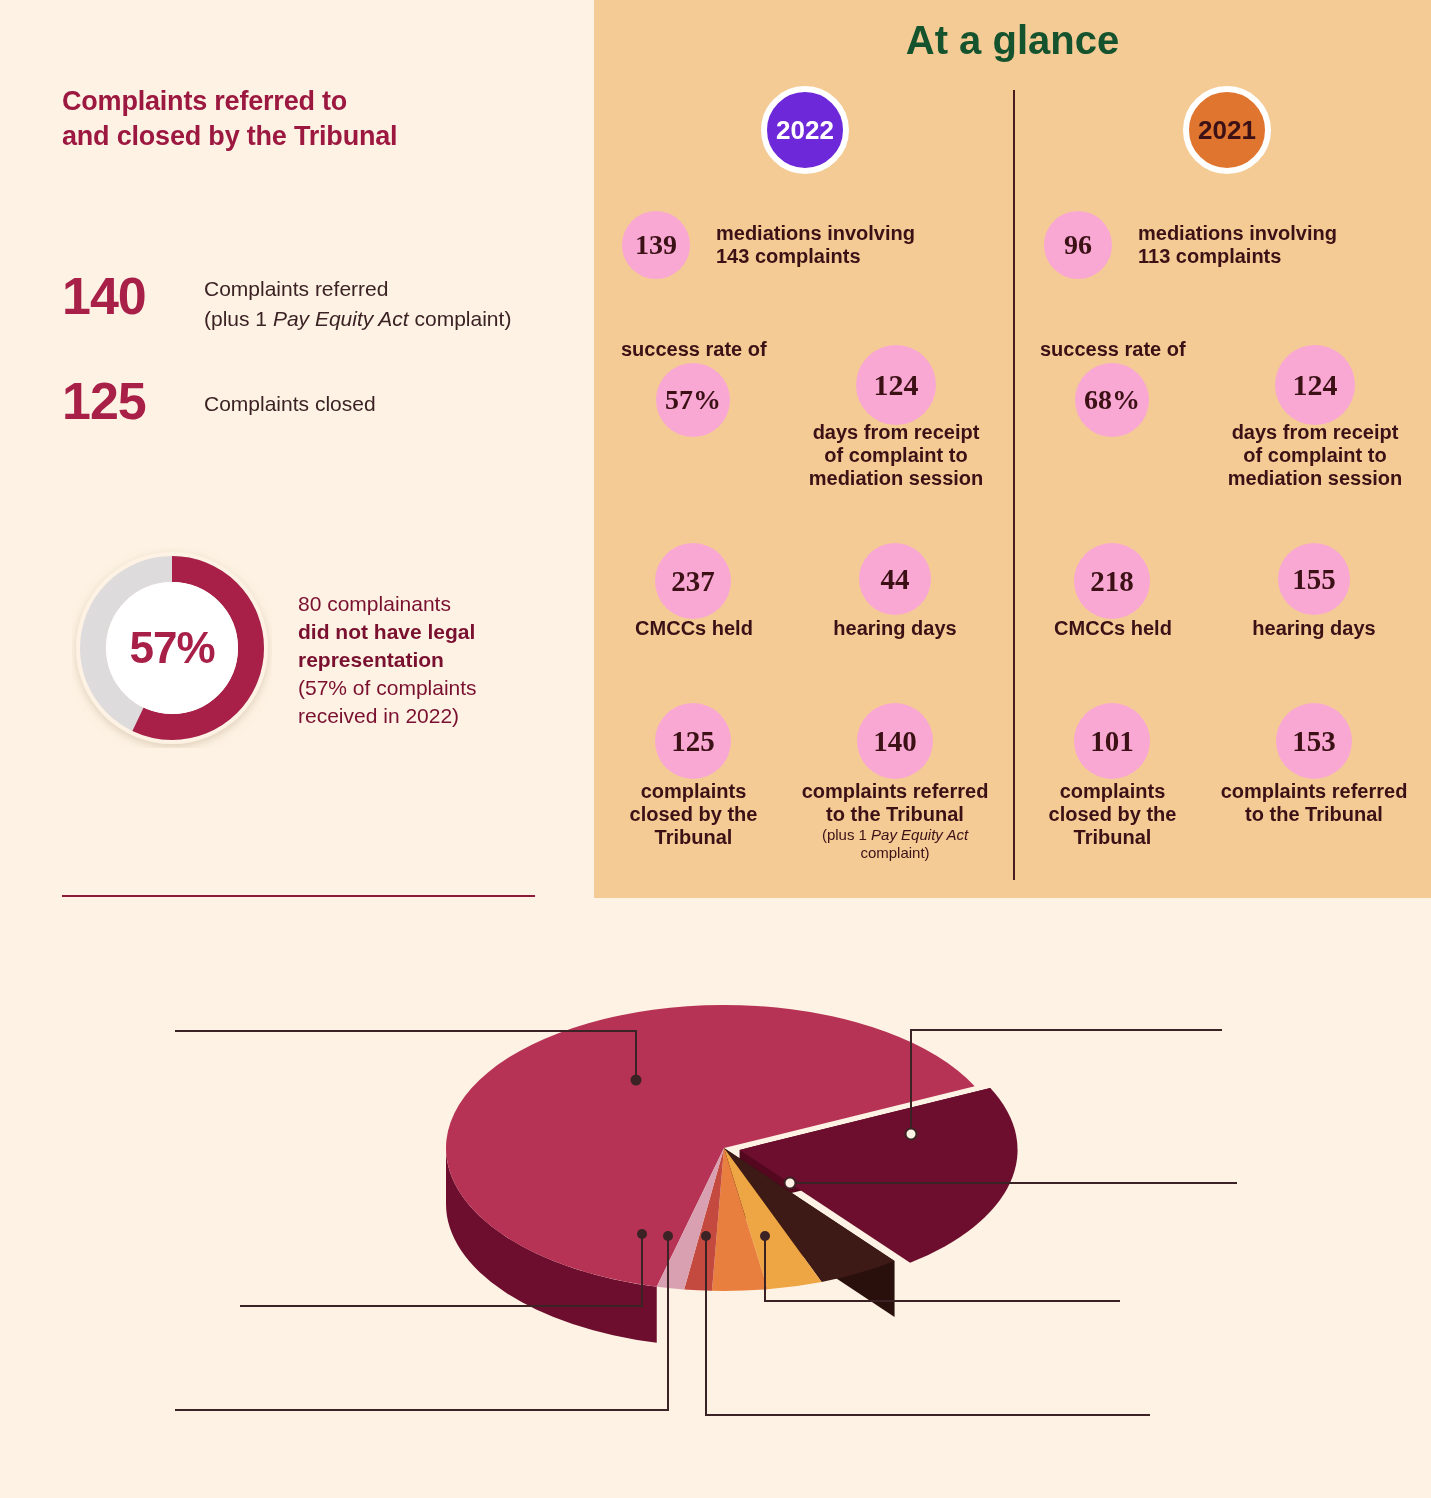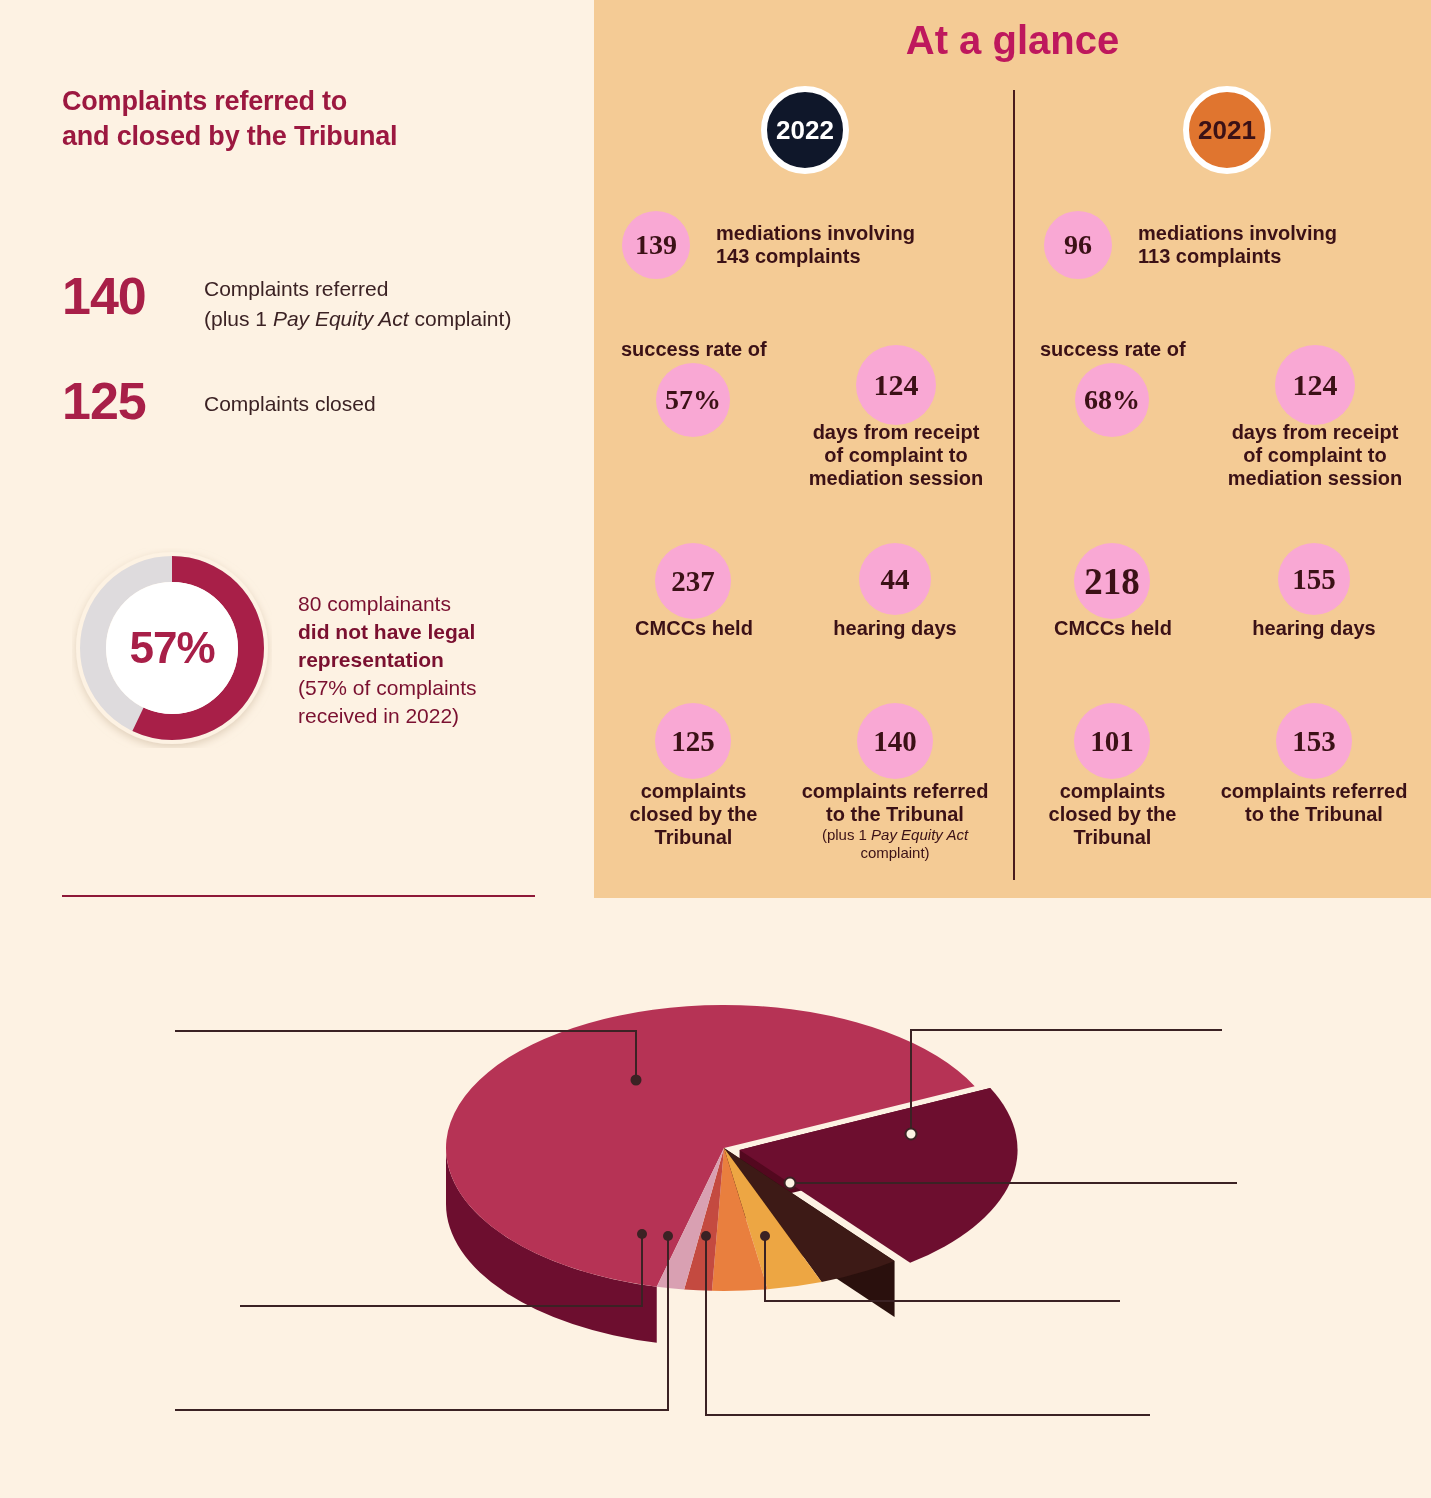--- a/index.html
+++ b/index.html
@@ -52,35 +52,35 @@
     background:#8e1838;
   }
 
   
   #glance {
     position:absolute; left:594px; top:0; width:837px; height:898px;
     background:#f4cb95;
   }
   #glance-title {
     position:absolute; left:0; top:18px; width:837px; text-align:center;
-    font-size:40px; font-weight:bold; color:#be185d;
+    font-size:40px; font-weight:bold; color:#14532d;
   }
   #glance-divider {
     position:absolute; left:419px; top:90px; width:2px; height:790px;
     background:#4a1b1c;
   }
 
   
   .year-bubble {
     position:absolute; width:88px; height:88px; border-radius:50%;
     border:6px solid #ffffff;
     display:flex; align-items:center; justify-content:center;
     font-size:26px; font-weight:bold;
   }
-  #year-2022 { left:167px; top:86px; background:#0f172a; color:#ffffff; }
+  #year-2022 { left:167px; top:86px; background:#6d28d9; color:#ffffff; }
   #year-2021 { left:589px; top:86px; background:#e0752f; color:#3b1116; }
   .circle {
     position:absolute; border-radius:50%;
     background:#f9a8d4; color:#3b1116;
     display:flex; align-items:center; justify-content:center;
     font-weight:bold; line-height:1;font-family:Liberation Serif, serif;
   }
   .clabel {
     position:absolute; color:#3b1116; font-weight:bold;
     line-height:1.16; text-align:center;
@@ -180,21 +180,21 @@
 
   <div class="circle" style="left:450px; top:211px; width:68px; height:68px; font-size:28px;">96</div>
   <div class="clabel left" style="left:544px; top:222px; width:270px; font-size:20px;">mediations involving<br>113 complaints</div>
 
   <div class="clabel left" style="left:446px; top:338px; width:200px; font-size:20px;">success rate of</div>
   <div class="circle" style="left:481px; top:363px; width:74px; height:74px; font-size:28px;">68%</div>
 
   <div class="circle" style="left:681px; top:345px; width:80px; height:80px; font-size:30px;">124</div>
   <div class="clabel" style="left:625px; top:421px; width:192px; font-size:20px;">days from receipt<br>of complaint to<br>mediation session</div>
 
-  <div class="circle" style="left:480px; top:543px; width:76px; height:76px; font-size:37px;">218</div>
+  <div class="circle" style="left:480px; top:543px; width:76px; height:76px; font-size:29px;">218</div>
   <div class="clabel" style="left:436px; top:617px; width:166px; font-size:20px;">CMCCs held</div>
 
   <div class="circle" style="left:684px; top:543px; width:72px; height:72px; font-size:29px;text-align:right;">155</div>
   <div class="clabel" style="left:635px; top:617px; width:170px; font-size:20px;">hearing days</div>
 
   <div class="circle" style="left:480px; top:703px; width:76px; height:76px; font-size:29px;">101</div>
   <div class="clabel" style="left:440px; top:780px; width:157px; font-size:20px;">complaints<br>closed by the<br>Tribunal</div>
 
   <div class="circle" style="left:682px; top:703px; width:76px; height:76px; font-size:29px;">153</div>
   <div class="clabel" style="left:609px; top:780px; width:222px; font-size:20px;">complaints referred<br>to the Tribunal</div>

